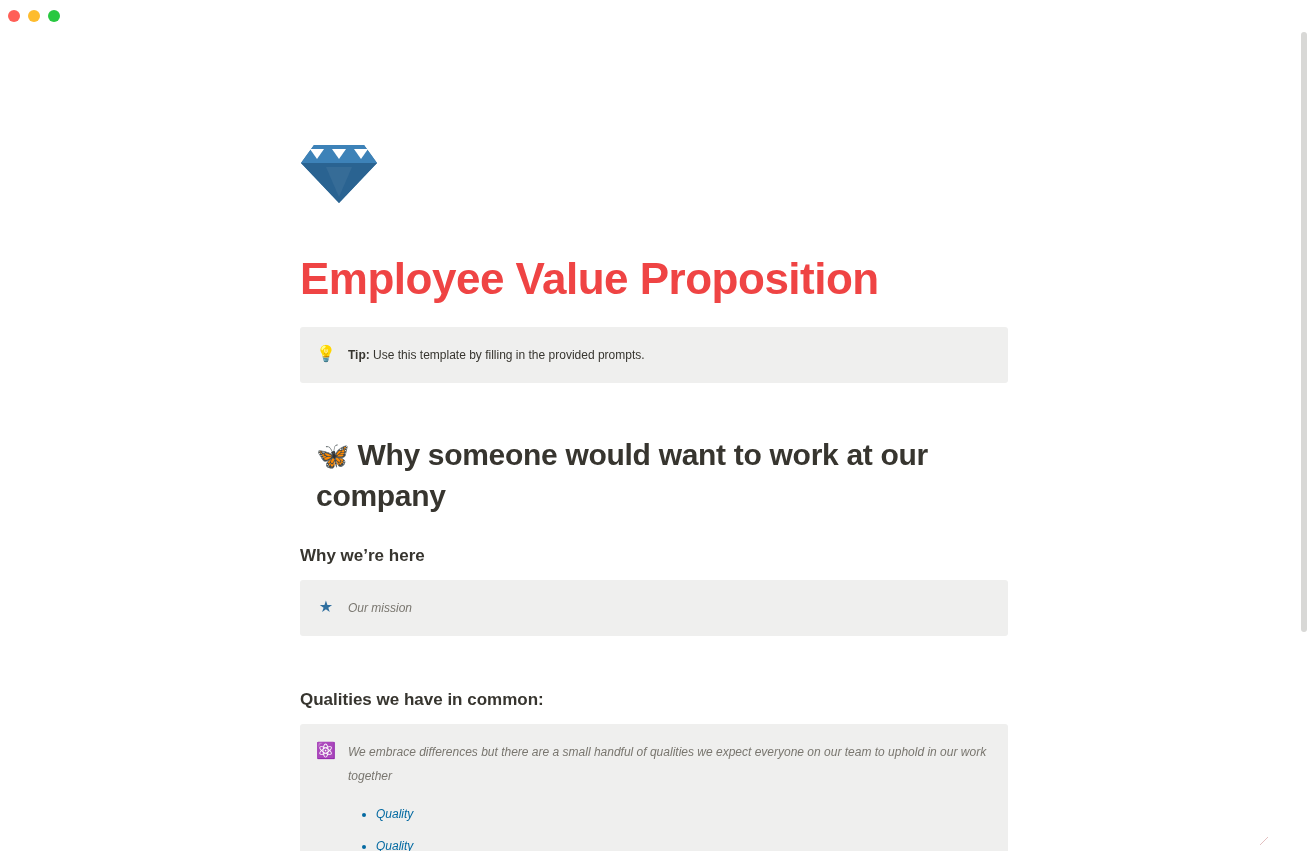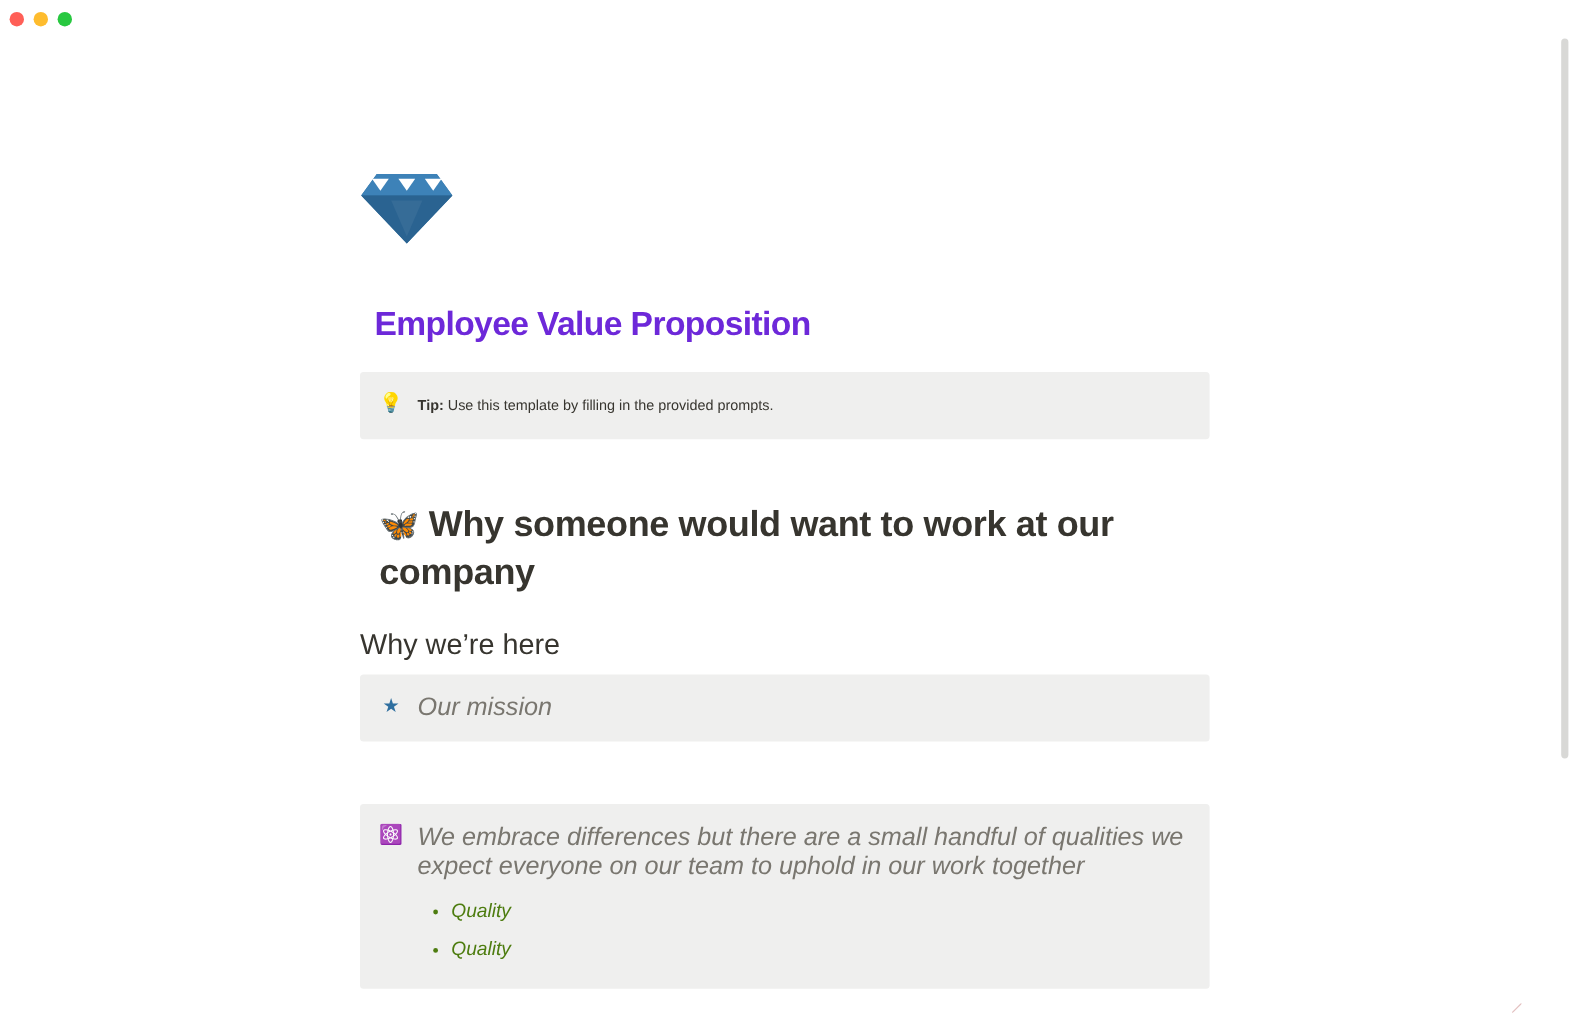--- a/index.html
+++ b/index.html
@@ -62,26 +62,26 @@
   
   .doc-icon {
     width: 78px;
     height: 70px;
     margin-left: 0px;
     margin-bottom: 48px;
   }
 
   
   .doc-title {
-    font-size: 28px;
+    font-size: 44px;
     font-weight: bold;
     letter-spacing: -0.5px;
     line-height: 1.1;
-    margin: 0 0 24px 12px;
-    color: #6d28d9;
+    margin: 0 0 24px 0;
+    color: #ef4444;
   }
 
   
   .callout {
     background: #efefee;
     border-radius: 3px;
     padding: 16px 16px 16px 16px;
     display: flex;
     align-items: flex-start;
     gap: 12px;
@@ -108,44 +108,44 @@
     font-size: 30px;
     font-weight: bold;
     line-height: 40px;
     letter-spacing: -0.3px;
     margin: 0 0 28px 16px;
     color: #37352f;
   }
   .h1-section .emoji { font-size: 27px; }
 
   .h3-sub {
-    font-size: 24px;
-    font-weight: normal;
+    font-size: 17px;
+    font-weight: bold;
     line-height: 24px;
     margin: 0 0 12px 0;
     color: #37352f;
   }
 
   
   .placeholder {
     font-style: italic;
     color: #79766f;
   }
-  .callout .placeholder { font-size: 21px; line-height: 24px; }
+  .callout .placeholder { font-size: 12px; line-height: 24px; }
 
   .star-icon { color: #2f6f9f; }
 
   .q-list {
     margin: 10px 0 0 0;
     padding-left: 28px;
   }
   .q-list li {
     font-style: italic;
-    color: #4d7c0f;
-    font-size: 16px;
+    color: #0369a1;
+    font-size: 12px;
     line-height: 32px;
     list-style: disc;
   }
 
   
   .scrollbar-track {
     position: absolute;
     top: 32px;
     right: 0;
     width: 8px;
@@ -212,20 +212,21 @@
     </h2>
 
     <h3 class="h3-sub">Why we’re here</h3>
     <div class="callout">
       <span class="callout-emoji star-icon">★</span>
       <div class="callout-body placeholder">Our mission</div>
     </div>
 
     <div class="spacer-lg"></div>
 
+    <h3 class="h3-sub">Qualities we have in common:</h3>
     <div class="callout">
       <span class="callout-emoji">⚛️</span>
       <div style="flex:1;">
         <div class="callout-body placeholder">We embrace differences but there are a small handful of qualities we expect everyone on our team to uphold in our work together</div>
         <ul class="q-list">
           <li>Quality</li>
           <li>Quality</li>
 
         </ul>
       </div>

